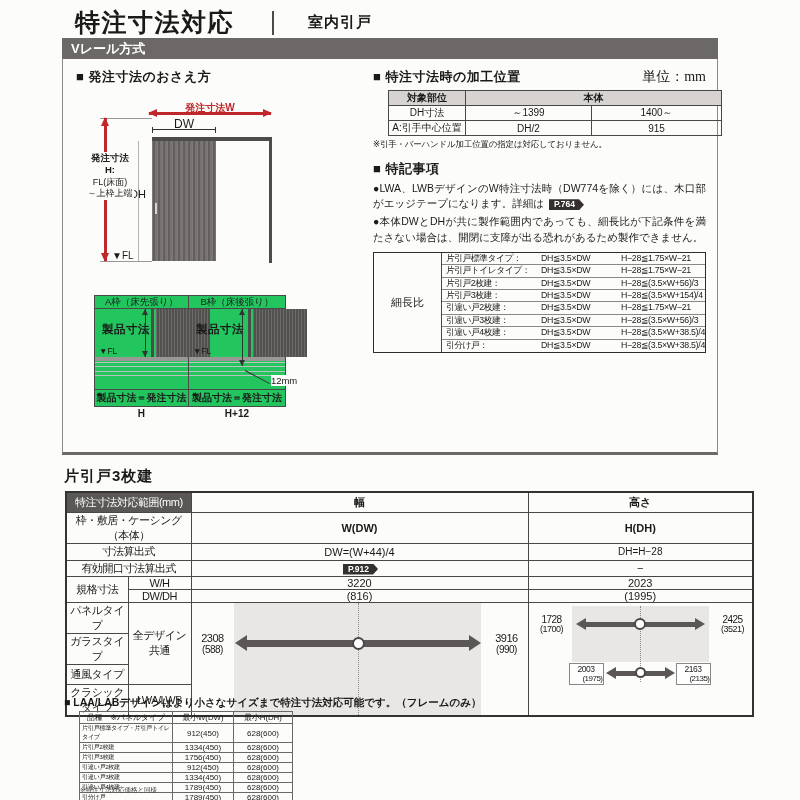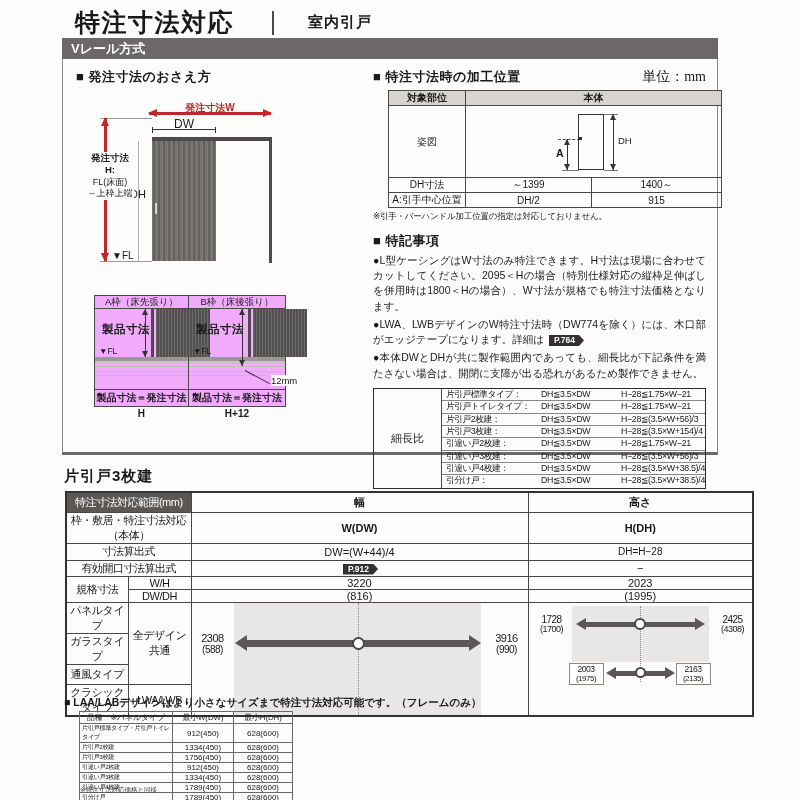--- a/index.html
+++ b/index.html
@@ -55,21 +55,21 @@
 
   .red-v-arrow { position:absolute; left:18px; top:22px; width:2.5px; height:143px; background:#c1272a; }
   .red-v-arrow::before { content:""; position:absolute; top:-1px; left:-3.5px; border-bottom:9px solid #c1272a; border-left:4.5px solid transparent; border-right:4.5px solid transparent; }
   .red-v-arrow::after  { content:""; position:absolute; bottom:-1px; left:-3.5px; border-top:9px solid #c1272a; border-left:4.5px solid transparent; border-right:4.5px solid transparent; }
   .lbl-order-h { position:absolute; left:0; top:56px; width:48px; background:#fcfcfb; font-size:9.5px; line-height:1.3; text-align:center; z-index:2; font-weight:bold; }
   .lbl-order-h .sub { font-weight:normal; font-size:9px; display:block; }
   .lbl-dh { position:absolute; left:44px; top:92px; font-size:11px; }
   .lbl-fl { position:absolute; left:26px; top:154px; font-size:10px; }
 
   
-  .ab-box { position:absolute; left:31px; top:236px; width:192px; height:112px; border:1px solid #4a4846; background:#f0abfc; }
+  .ab-box { position:absolute; left:31px; top:236px; width:192px; height:112px; border:1px solid #4a4846; background:#22c55e; }
   .ab-header { display:flex; height:13px; border-bottom:1px solid #4a4846; }
   .ab-header div { font-size:9.5px; line-height:12px; text-align:center; }
   .ab-header .a { width:115px; border-right:1px solid #4a4846; }
   .ab-header .b { width:118px; }
   .ab-body { display:flex; height:80px; }
   .ab-cell { position:relative; height:80px; }
   .ab-cell.a { width:115px; border-right:1px solid #4a4846; }
   .ab-cell.b { width:118px; }
   .lbl-product { position:absolute; left:7px; top:13px; font-size:11.5px; font-weight:bold; letter-spacing:0.5px; }
   .dim-line { position:absolute; width:1px; background:#333; }
@@ -146,21 +146,21 @@
   .range-bar::after  { content:""; position:absolute; right:-11px; top:-5px; border-left:12px solid #5a5756; border-top:8.5px solid transparent; border-bottom:8.5px solid transparent; }
   .range-bar.sm { height:5px; }
   .range-bar.sm::before { left:-9px; top:-4px; border-right-width:10px; border-top-width:6.5px; border-bottom-width:6.5px; }
   .range-bar.sm::after  { right:-9px; top:-4px; border-left-width:10px; border-top-width:6.5px; border-bottom-width:6.5px; }
   .range-circle { position:absolute; width:13px; height:13px; background:#fff; border:2px solid #4a4847; border-radius:50%; z-index:2; }
   .range-lbl { position:absolute; text-align:center; font-size:11px; line-height:1.1; }
   .range-lbl .sub { font-size:10px; }
   .range-lbl.small { font-size:10px; }
   .range-lbl.small .sub { font-size:9px; }
   .range-lbl.boxed { background:#fff; border:1px solid #8a8886; font-size:8.5px; line-height:1.15; padding:1px 0; }
-  .range-lbl.boxed .sub { font-size:8px; }
+  .range-lbl.boxed .sub { font-size:8px;text-align:right; }
 
   
   .laa-heading { position:absolute; left:64px; top:696px; font-size:10.5px; font-weight:bold; }
   table.laa-table { position:absolute; left:79px; top:711px; width:214px; border-collapse:collapse; border:1.2px solid #444; }
   table.laa-table td, table.laa-table th { border:1px solid #6a6866; height:9px; padding:0; font-weight:normal; }
   .laa-head th { font-size:7.8px; text-align:center; }
   .laa-kind { font-size:6.2px; text-align:left; padding-left:2px !important; letter-spacing:-0.4px; }
   .laa-w, .laa-h { font-size:8px; text-align:center; width:60px; }
   col.c-kind { width:96px; } col.c-w { width:62px; } col.c-h { width:56px; }
   .laa-footnote { position:absolute; left:80px; top:786px; font-size:6.5px; color:#3a3836; }
@@ -247,55 +247,37 @@
     <table class="proc-table">
       <colgroup>
           <col style="width:77px">
           <col style="width:126px">
           <col style="width:130px">
         </colgroup>
       <tbody>
           <tr>
         <td class="proc-hdr">対象部位</td>
         <td class="proc-hdr" colspan="2">本体</td>
-      </tr>
-      <tr>
-        <td class="fig-cell">姿図</td>
-        <td class="fig-cell" colspan="2">
-          <div class="fig-area">
-            <div class="fig-rect"></div>
-            <div class="fig-tick" style="left:138px; top:7px; width:14px;"></div>
-            <div class="fig-tick" style="left:138px; top:63px; width:14px;"></div>
-            <div class="dim-line fig-dh-line"></div>
-            <span class="lbl-fig-dh">DH</span>
-            <div class="fig-dash"></div>
-            <div class="fig-dot"></div>
-            <div class="dim-line fig-a-line"></div>
-            <div class="fig-tick" style="left:96px; top:63px; width:17px;"></div>
-            <span class="lbl-fig-a">A</span>
-          </div>
-        </td>
       </tr>
       <tr>
         <td>DH寸法</td>
         <td>～1399</td>
         <td>1400～</td>
       </tr>
       <tr>
         <td>A:引手中心位置</td>
         <td>DH/2</td>
         <td>915</td>
       </tr>
     </tbody>
       </table>
     <div class="proc-note">※引手・バーハンドル加工位置の指定は対応しておりません。</div>
 
     <div class="notes-block">
       <div class="blk-heading">■ 特記事項</div>
-      <div class="note-li">●L型ケーシングはW寸法のみ特注できます。H寸法は現場に合わせてカットしてください。2095＜Hの場合（特別仕様対応の縦枠足伸ばしを併用時は1800＜Hの場合）、W寸法が規格でも特注寸法価格となります。</div>
       <div class="note-li">
         <span>●LWA、LWBデザインのW特注寸法時（DW774を除く）には、木口部がエッジテープになります。詳細は</span>
         <span class="ref-badge">P.764</span>
       </div>
       <div class="note-li">●本体DWとDHが共に製作範囲内であっても、細長比が下記条件を満たさない場合は、開閉に支障が出る恐れがあるため製作できません。</div>
     </div>
 
     <div class="slender-table">
       <div class="sl-head">細長比</div>
       <div class="sl-rows">
@@ -360,21 +342,21 @@
       <col style="width:337px">
       <col style="width:225px">
     </colgroup>
   <tbody>
       <tr class="r-head">
     <td colspan="2" class="cell-dark">特注寸法対応範囲(mm)</td>
     <td class="hdr-wh">幅</td>
     <td class="hdr-wh">高さ</td>
   </tr>
   <tr class="r-frame">
-    <td colspan="2" class="lbl-small">枠・敷居・特注寸法対応（本体）</td>
+    <td colspan="2" class="lbl-small">枠・敷居・ケーシング（本体）</td>
     <td class="big-wh">W(DW)</td>
     <td class="big-wh">H(DH)</td>
   </tr>
   <tr class="r-calc">
     <td colspan="2" class="lbl-small">寸法算出式</td>
     <td>DW=(W+44)/4</td>
     <td style="font-size:10px;">DH=H−28</td>
   </tr>
   <tr class="r-open">
     <td colspan="2" class="lbl-small">有効開口寸法算出式</td>
@@ -413,21 +395,21 @@
       <div class="rangebox" style="left:43px; top:3px; width:137px; height:56px;"></div>
       <div class="dotline" style="left:111px; top:3px; height:76px;"></div>
       <div class="range-bar sm" style="left:56px; width:111px; top:19px;"></div>
       <div class="range-circle" style="left:105px; top:15px; width:12px; height:12px;"></div>
       <div class="range-lbl small" style="left:4px; top:11px; width:38px;">
         <div>1728</div>
         <div class="sub">(1700)</div>
       </div>
       <div class="range-lbl small" style="left:184px; top:11px; width:40px;">
         <div>2425</div>
-        <div class="sub">(4308)</div>
+        <div class="sub">(3521)</div>
       </div>
       <div class="range-bar sm" style="left:86px; width:51px; top:68px;"></div>
       <div class="range-circle" style="left:106px; top:64px; width:11px; height:11px;"></div>
       <div class="range-lbl boxed" style="left:40px; top:60px; width:35px;">
         <div>2003</div>
         <div class="sub">(1975)</div>
       </div>
       <div class="range-lbl boxed" style="left:147px; top:60px; width:35px;">
         <div>2163</div>
         <div class="sub">(2135)</div>

